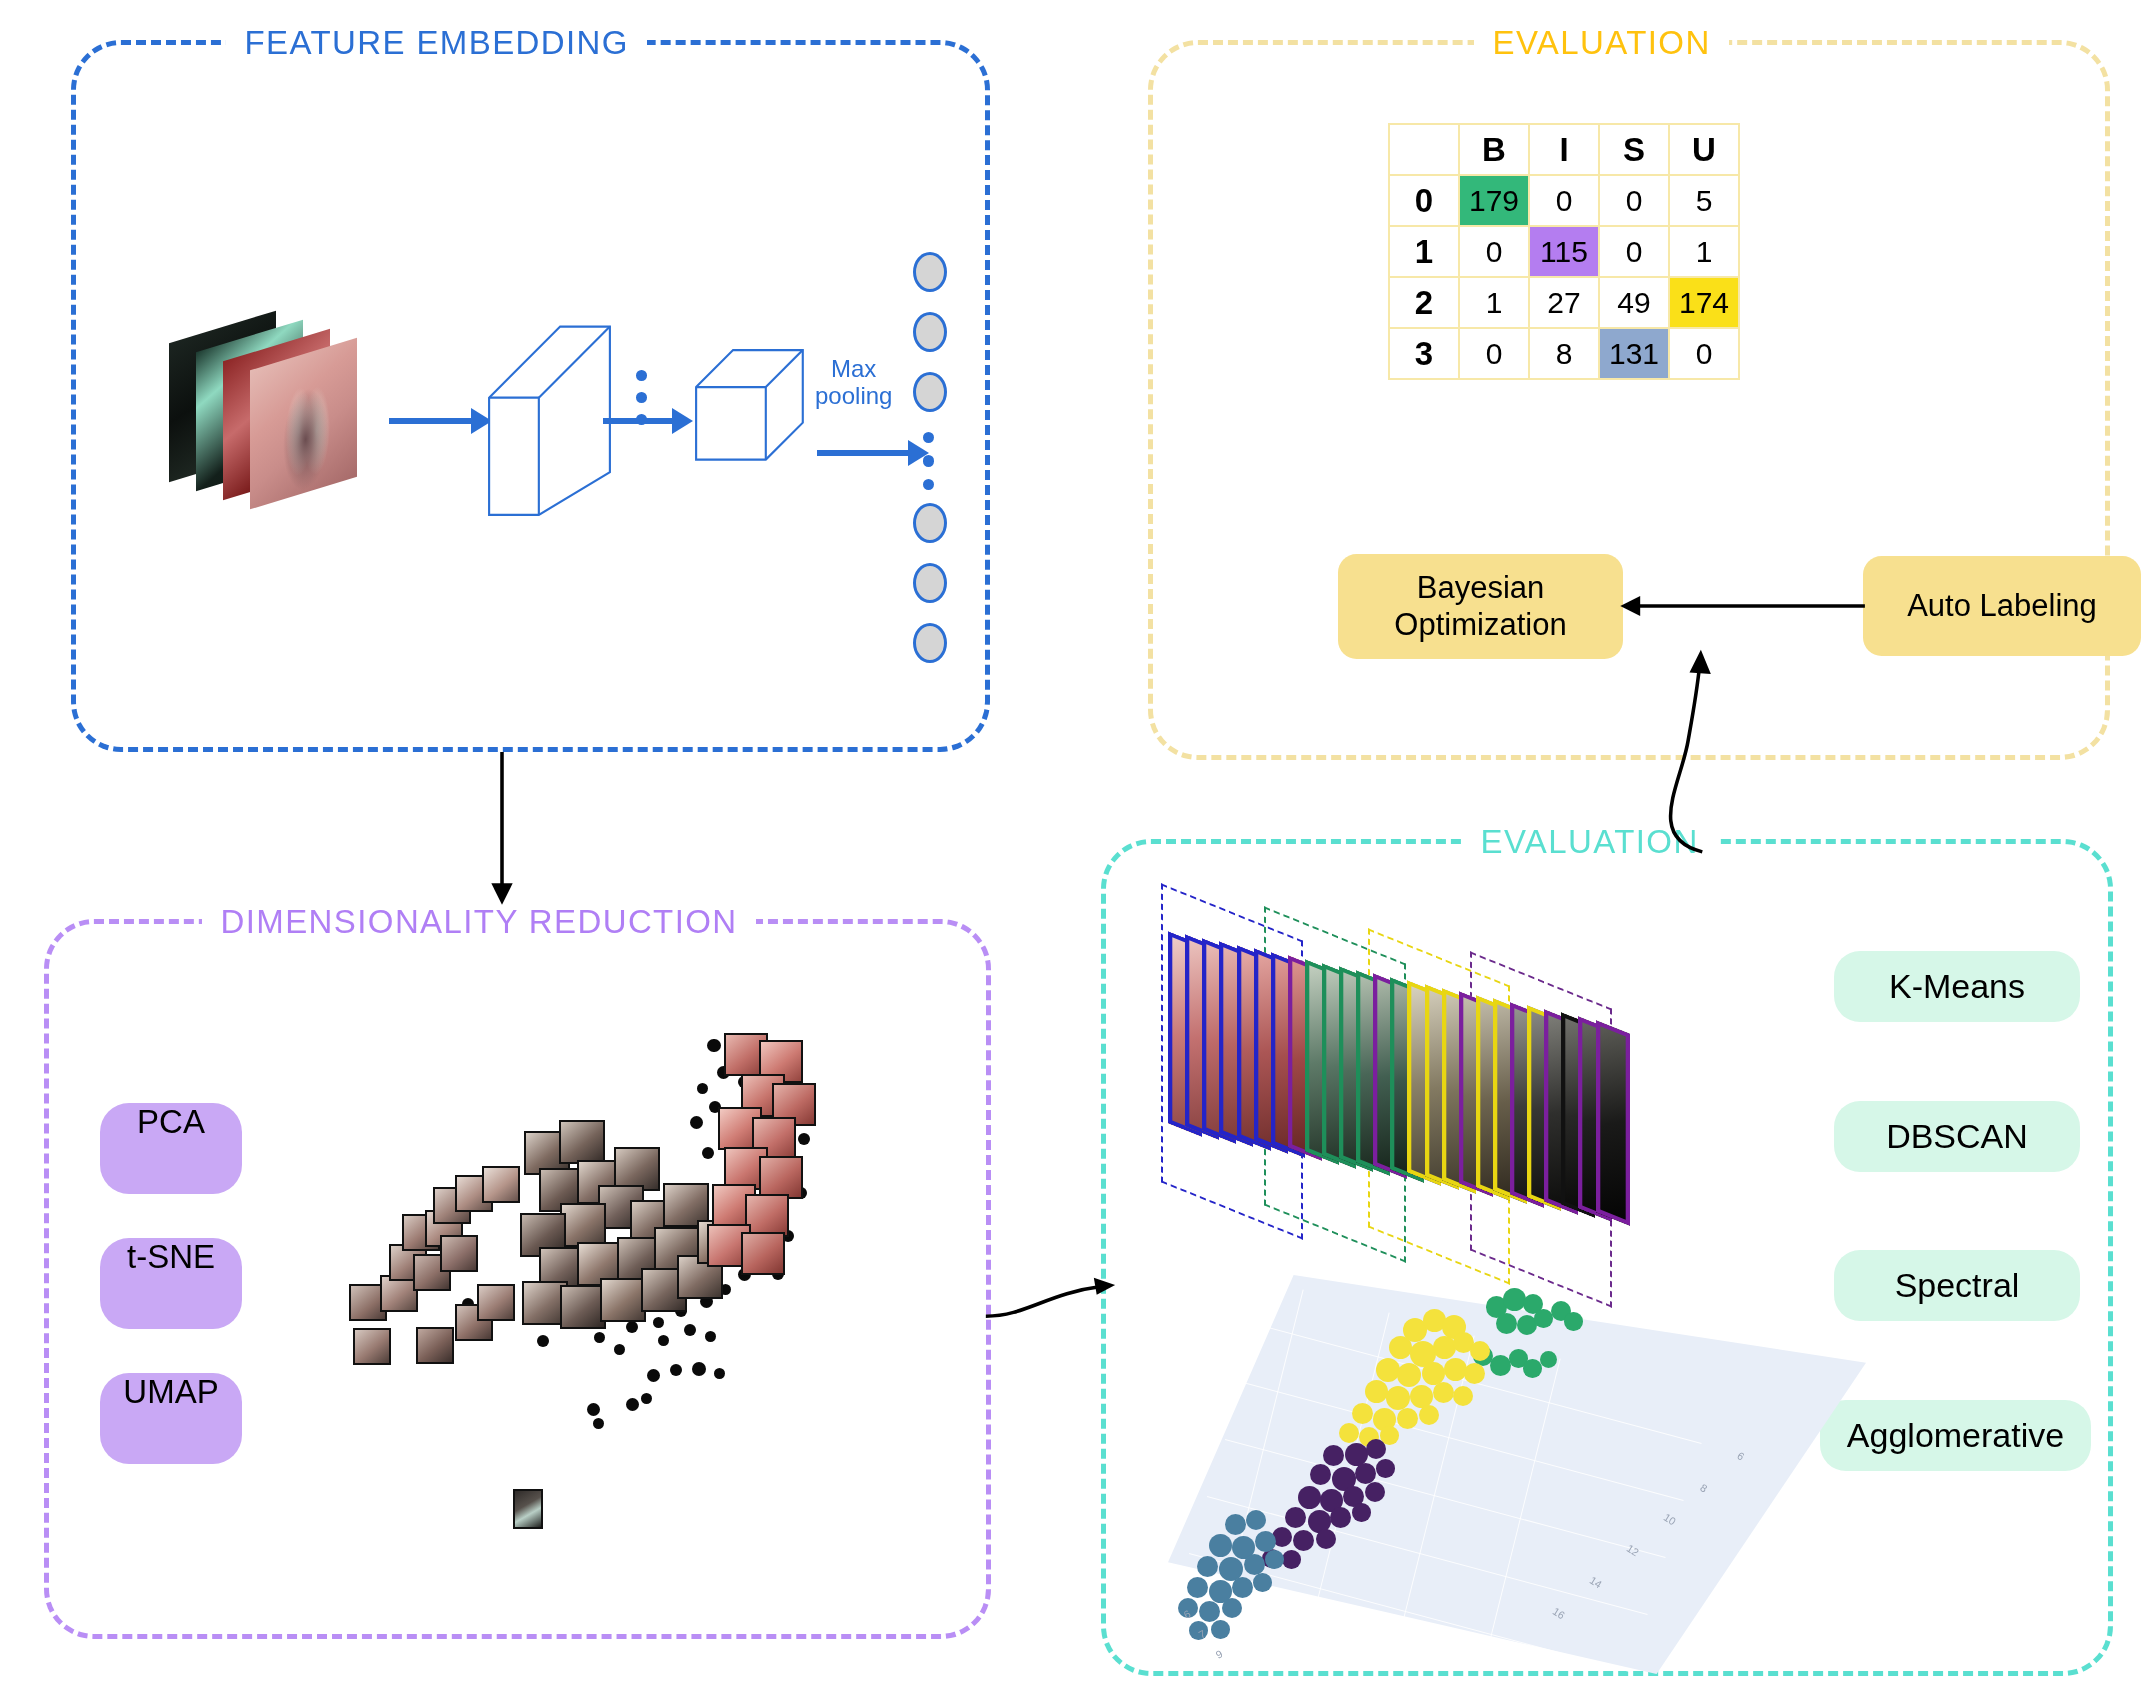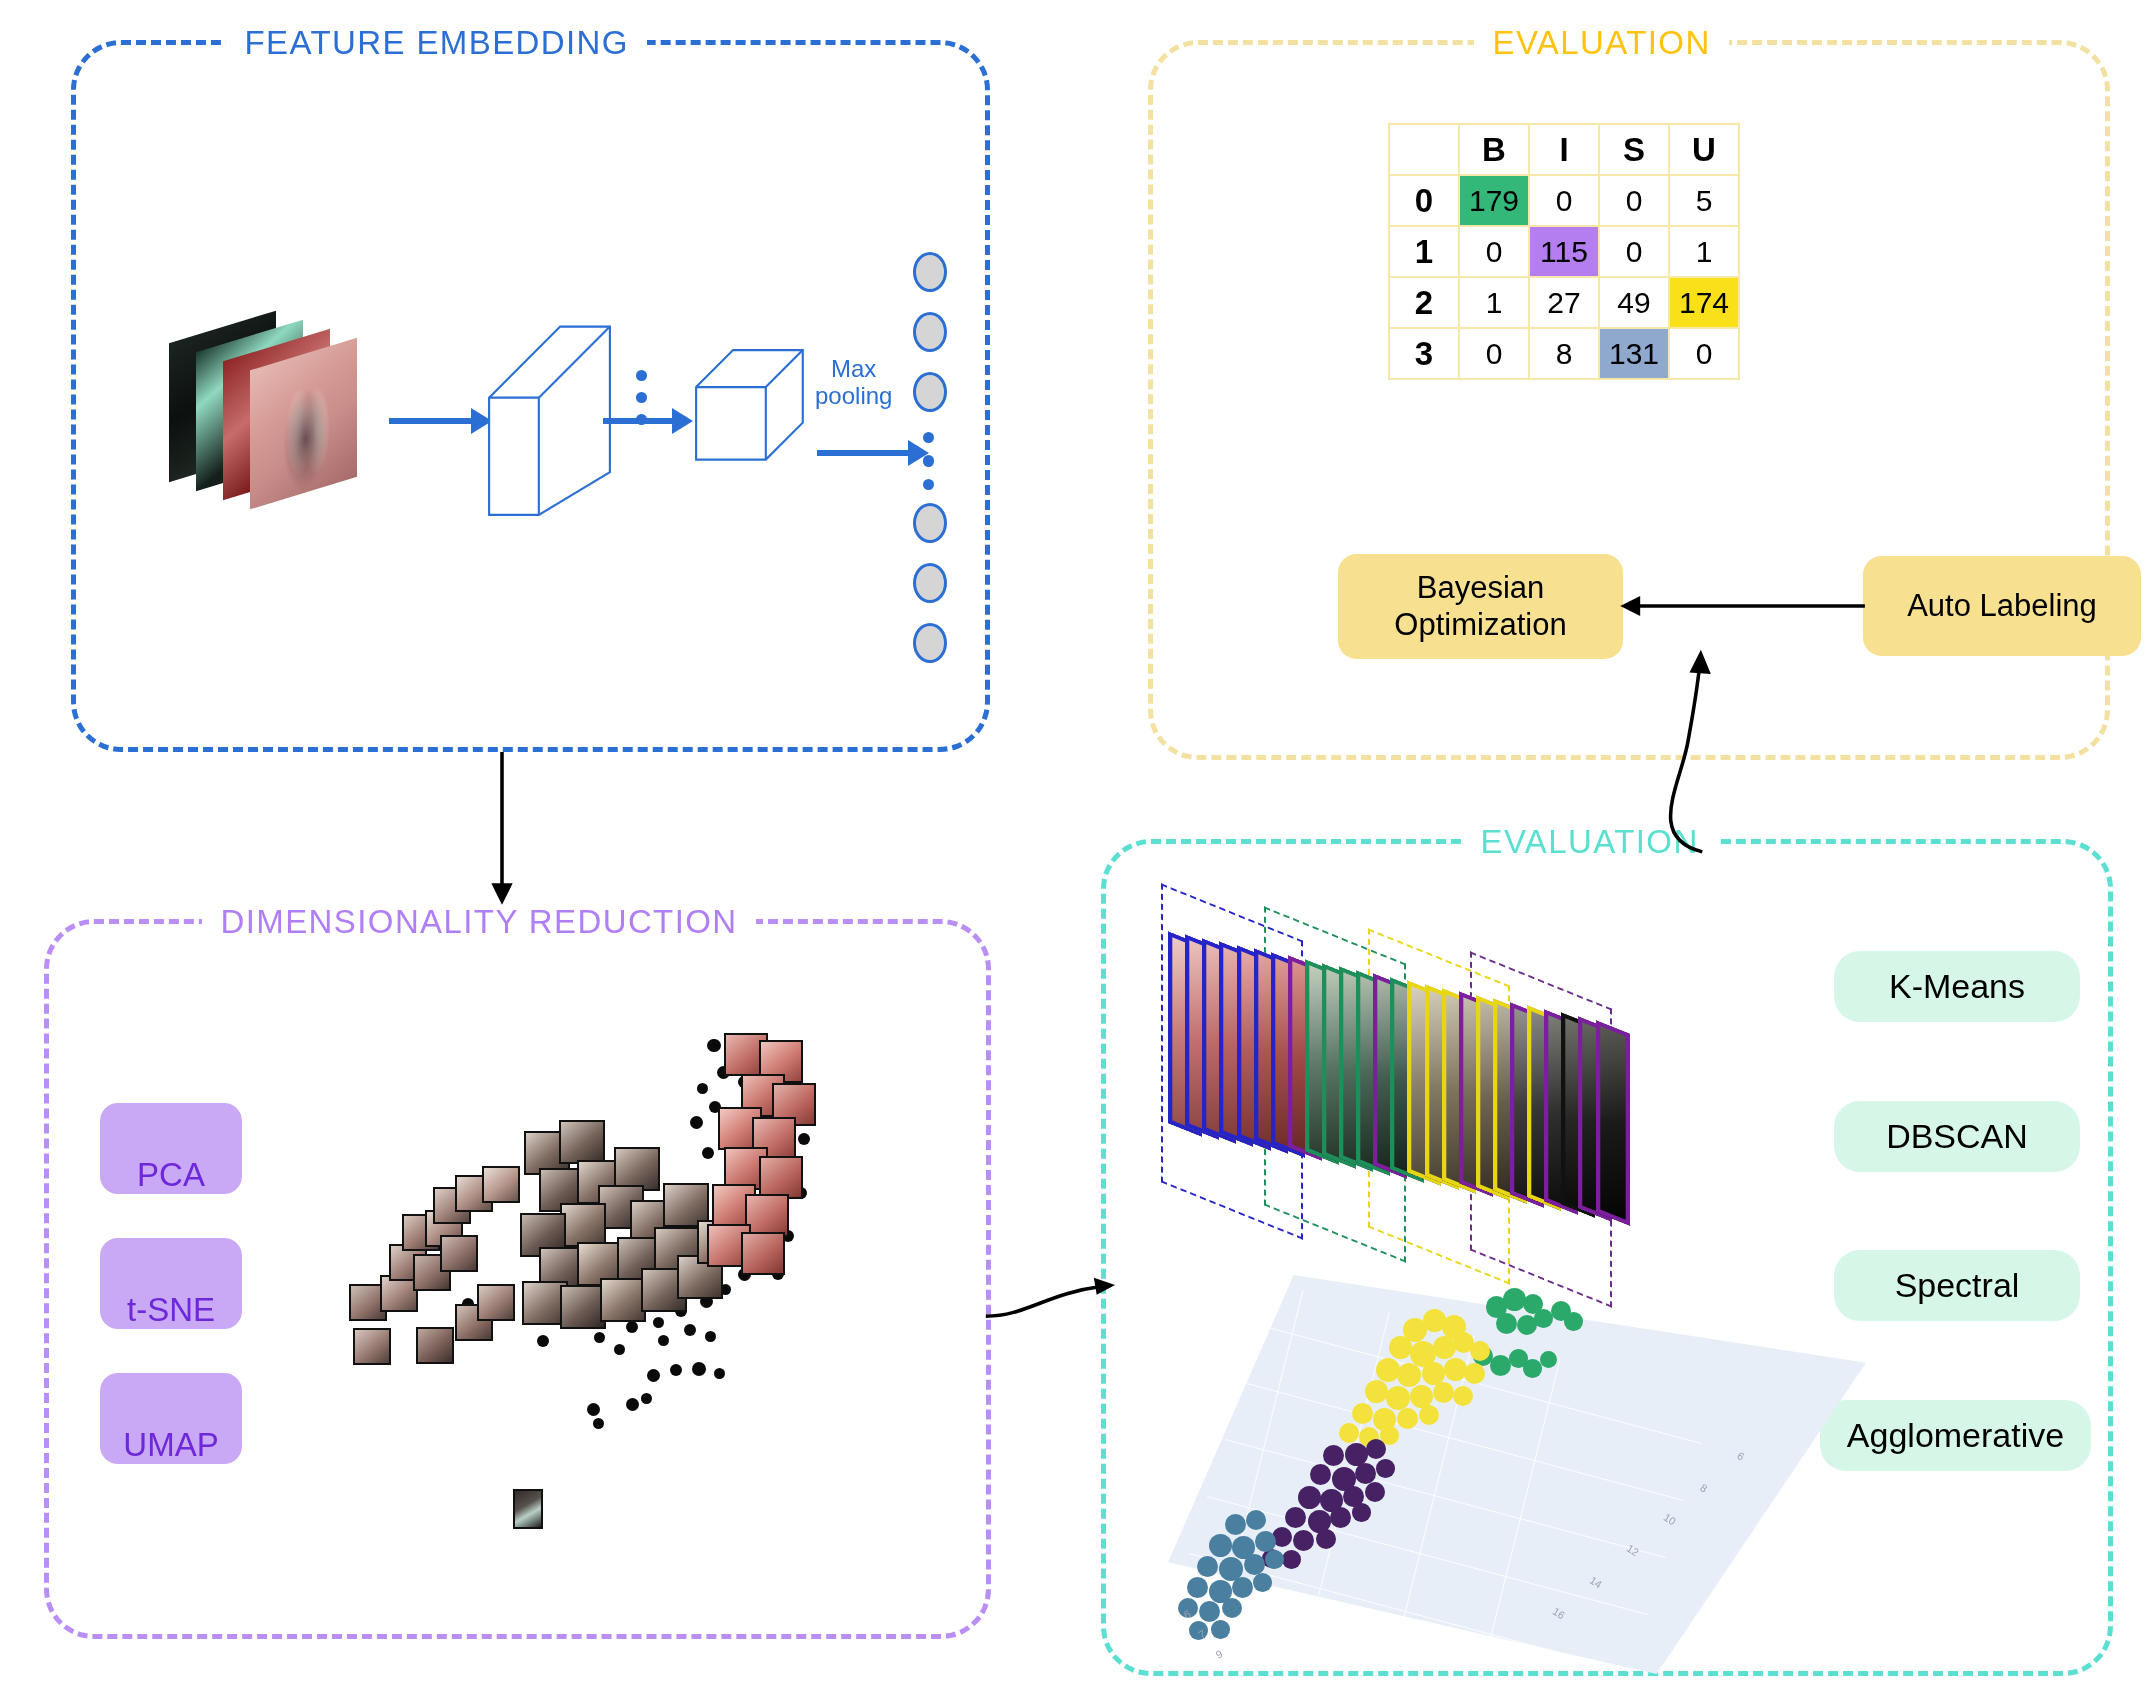--- a/index.html
+++ b/index.html
@@ -148,23 +148,23 @@
     font-size: 31px;
     line-height: 1.18;
     color: #000;
     padding: 5.7px 13px;
   }
 
   
   .pbtn {
     position: absolute;
     background: #C9A8F5;
-    border-radius: 18px;
-    display: flex; align-items: flex-end; justify-content: center;
-    font-size: 33px; color: #6d28d9;
+    border-radius: 29px;
+    display: flex; align-items: flex-start; justify-content: center;
+    font-size: 33px; color: #000000;
   }
   .mbtn {
     position: absolute;
     background: #D6F7E8;
     border-radius: 26px;
     display: flex; align-items: center; justify-content: center;
     font-size: 34px; color: #000;
     white-space: nowrap;
   }
 

